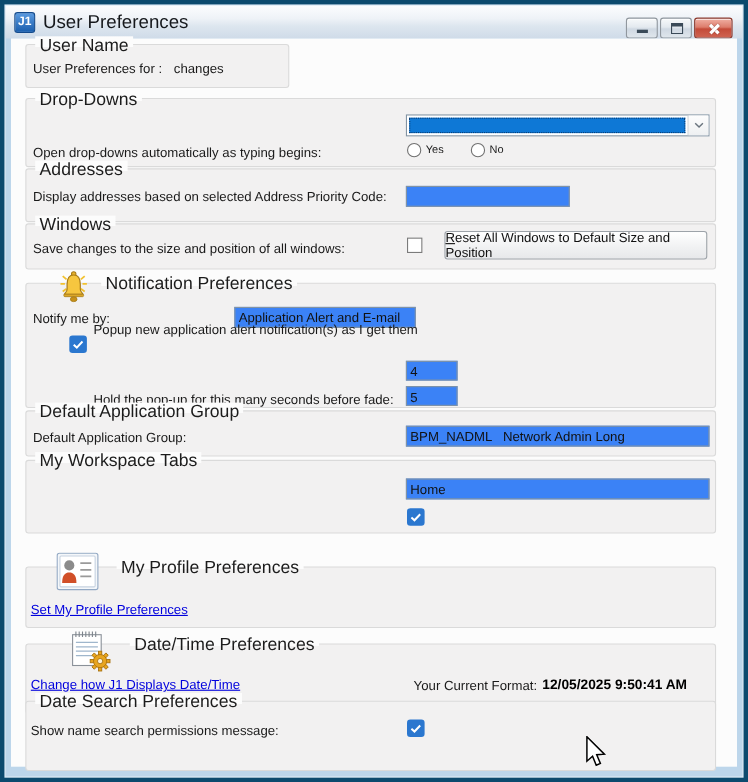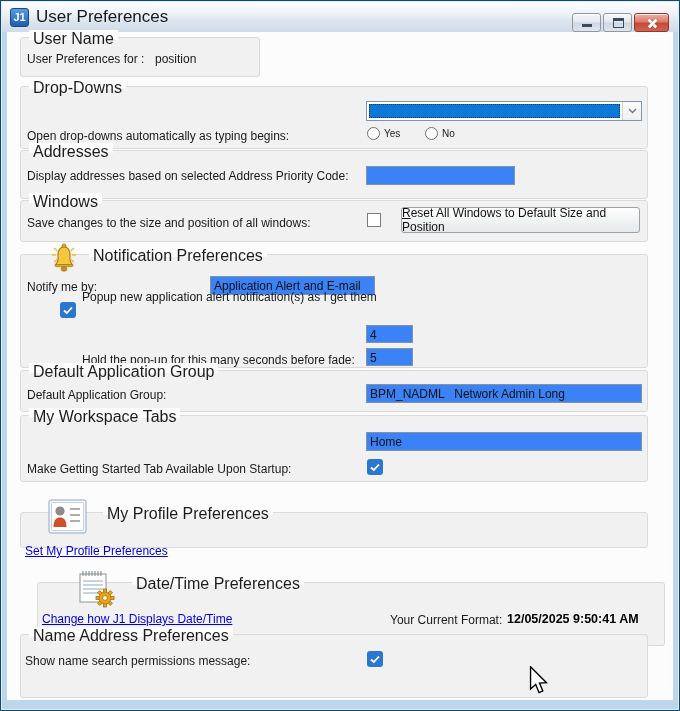--- a/index.html
+++ b/index.html
@@ -1,20 +1,20 @@
 <!DOCTYPE html>
 <html><head>
 <meta charset="utf-8">
 <style>
   * { box-sizing:border-box; margin:0; padding:0; }
   html,body { width:680px; height:711px; }
   body { font-family:"Liberation Sans", sans-serif; background:#d9d9d9; position:relative; overflow:hidden; }
 
   .window { position:absolute; left:0; top:0; width:680px; height:711px;
-    background:#bdd6eb; border:1px solid #0c4a6e;
+    background:#bdd6eb; border:4px solid #0c4a6e;
     box-shadow: inset 0 0 0 1px rgba(255,255,255,0.55); }
 
   .titlebar { position:absolute; left:1px; right:1px; top:1px; height:30px;
     background:linear-gradient(180deg,#fcfdfe 0%,#eef2f7 40%,#dde6ef 62%,#cfdbe8 100%);
     display:flex; align-items:center; padding:0 8px; }
   .app-icon { width:19px; height:19px; border-radius:3px;
     background:linear-gradient(180deg,#5a9ae0,#1b5fae); border:1px solid #134a8c;
     color:#fff; font-weight:bold; font-size:11px; line-height:17px; text-align:center; margin-right:7px; }
   .win-title { font-size:17px; color:#15181c;text-align:center; }
 
@@ -81,21 +81,21 @@
     <div class="cap-btn close">
         <span class="glyph-close"></span>
       </div>
   </div>
 
   <div class="client">
 
     <div class="group" style="left:13px;top:5px;width:240px;height:40px">
       <span class="legend">User Name</span>
       <span class="lbl" style="left:6px;top:14px">User Preferences for :</span>
-      <span class="lbl" style="left:134px;top:14px">position</span>
+      <span class="lbl" style="left:134px;top:14px">changes</span>
     </div>
 
     <div class="group" style="left:13px;top:54px;width:628px;height:63px">
       <span class="legend">Drop-Downs</span>
       <div class="combo" style="left:345px;top:14px;width:276px">
         <div class="combo-sel"></div>
         <div class="combo-arrow">
           <svg width="9" height="6" viewBox="0 0 9 6">
               <polyline points="1,1 4.5,4.5 8,1" fill="none" stroke="#6a747e" stroke-width="1.3"></polyline>
             </svg>
@@ -158,43 +158,42 @@
 
     <div class="group" style="left:13px;top:338px;width:628px;height:42px">
       <span class="legend">Default Application Group</span>
       <span class="lbl" style="left:6px;top:17px">Default Application Group:</span>
       <div class="input" style="left:345px;top:13px;width:276px">BPM_NADML   Network Admin Long</div>
     </div>
 
     <div class="group" style="left:13px;top:383px;width:628px;height:67px">
       <span class="legend">My Workspace Tabs</span>
       <div class="input" style="left:345px;top:16px;width:276px">Home</div>
-      <span class="lbl" style="left:6px;top:46px">Make Getting Started Tab Available Upon Startup:</span>
       <span class="cb checked" style="left:346px;top:43px">
         <svg width="10" height="9" viewBox="0 0 10 9">
             <polyline points="1,4.5 3.8,7 9,1.5" fill="none" stroke="#fff" stroke-width="1.8"></polyline>
           </svg>
       </span>
     </div>
 
-    <div class="group" style="left:13px;top:480px;width:628px;height:36px">
+    <div class="group" style="left:13px;top:480px;width:628px;height:56px">
       <svg class="grp-icon" style="left:27px;top:-14px" width="40" height="36" viewBox="0 0 40 36">
         <rect x="1" y="1" width="37" height="33" fill="#f4f7fa" stroke="#93a9c4" rx="2"></rect>
         <rect x="3.5" y="3.5" width="32" height="28" fill="#ffffff" stroke="#c6d2e0" rx="1"></rect>
         <circle cx="12" cy="12" r="4.6" fill="#8b8b8b"></circle>
         <path d="M5.5 28 C5.5 20.5 8.5 18.5 12 18.5 C15.5 18.5 18.5 20.5 18.5 28 Z" fill="#d14f28"></path>
         <line x1="22" y1="10" x2="32" y2="10" stroke="#9a9a9a" stroke-width="1.6"></line>
         <line x1="22" y1="16" x2="32" y2="16" stroke="#9a9a9a" stroke-width="1.6"></line>
         <line x1="22" y1="22" x2="32" y2="22" stroke="#9a9a9a" stroke-width="1.6"></line>
       </svg>
       <span class="legend" style="left:82px">My Profile Preferences</span>
       <a class="link" style="left:4px;top:31px">Set My Profile Preferences</a>
     </div>
 
-    <div class="group" style="left:30px;top:550px;width:628px;height:64px">
+    <div class="group" style="left:13px;top:550px;width:628px;height:64px">
       <svg class="grp-icon" style="left:37px;top:-16px" width="42" height="42" viewBox="0 0 42 42">
         <rect x="5" y="7" width="26" height="28" fill="#ffffff" stroke="#8a9199"></rect>
         <g stroke="#7d848c" stroke-width="1">
           <line x1="8" y1="4" x2="8" y2="9"></line>
             <line x1="11" y1="4" x2="11" y2="9"></line>
             <line x1="14" y1="4" x2="14" y2="9"></line>
           <line x1="17" y1="4" x2="17" y2="9"></line>
             <line x1="20" y1="4" x2="20" y2="9"></line>
             <line x1="23" y1="4" x2="23" y2="9"></line>
           <line x1="26" y1="4" x2="26" y2="9"></line>
@@ -220,21 +219,21 @@
           <circle r="2.4" fill="#fdf3d8" stroke="#a8720e" stroke-width="0.8"></circle>
         </g>
       </svg>
       <span class="legend" style="left:94px">Date/Time Preferences</span>
       <a class="link" style="left:4px;top:29px">Change how J1 Displays Date/Time</a>
       <span class="fmt-label" style="left:352px;top:30px">Your Current Format:</span>
       <span class="fmt-value" style="left:469px;top:29px">12/05/2025 9:50:41 AM</span>
     </div>
 
     <div class="group" style="left:13px;top:602px;width:628px;height:64px">
-      <span class="legend">Name Address Preferences</span>
+      <span class="legend">Date Search Preferences</span>
       <span class="lbl" style="left:4px;top:19px">Show name search permissions message:</span>
       <span class="cb checked" style="left:346px;top:16px">
         <svg width="10" height="9" viewBox="0 0 10 9">
             <polyline points="1,4.5 3.8,7 9,1.5" fill="none" stroke="#fff" stroke-width="1.8"></polyline>
           </svg>
       </span>
     </div>
 
   </div>
 

